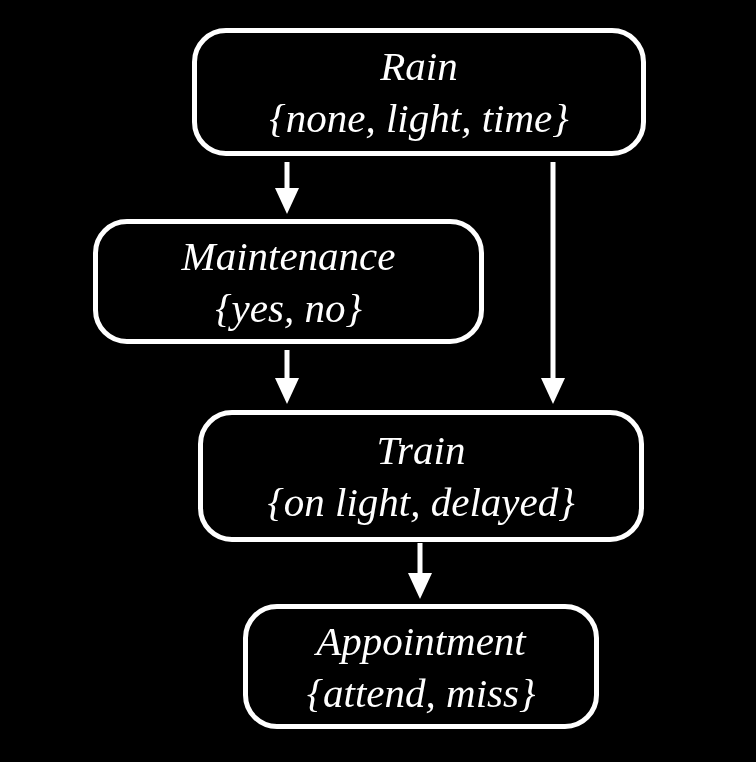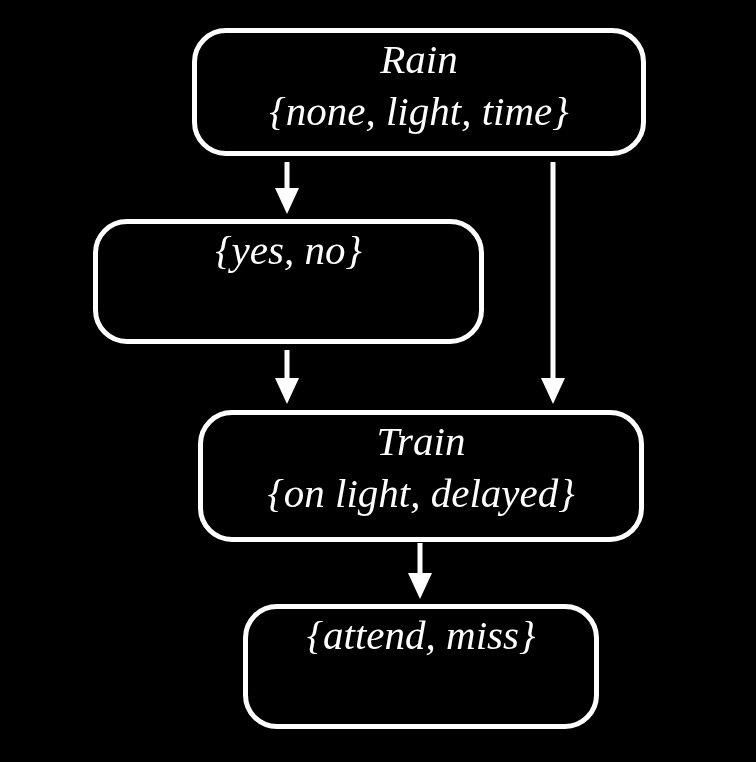--- a/index.html
+++ b/index.html
@@ -36,20 +36,21 @@
     border-radius: 34px;
     background: #000000;
     color: #ffffff;
     font-style: italic;
     font-size: 41px;
     line-height: 52px;
     text-align: center;
     display: flex;
     flex-direction: column;
     align-items: center;
+    justify-content: center;
   }
   #node-rain        { left: 192px; top: 28px;  width: 454px; height: 128px; }
   #node-maintenance { left: 93px;  top: 219px; width: 391px; height: 125px; }
   #node-train       { left: 198px; top: 410px; width: 446px; height: 132px; }
   #node-appointment { left: 243px; top: 604px; width: 356px; height: 125px; }
   .node-label, .node-values {
     white-space: nowrap;
   }
 </style>
 </head>
@@ -75,25 +76,27 @@
       <polygon class="edge-head" points="408,573 432,573 420,599"></polygon>
     </g>
   </svg>
 
   <div class="node" id="node-rain">
     <div class="node-label">Rain</div>
     <div class="node-values">{none, light, time}</div>
   </div>
 
   <div class="node" id="node-maintenance">
+    <div class="node-label">Maintenance</div>
     <div class="node-values">{yes, no}</div>
   </div>
 
   <div class="node" id="node-train">
     <div class="node-label">Train</div>
     <div class="node-values">{on light, delayed}</div>
   </div>
 
   <div class="node" id="node-appointment">
+    <div class="node-label">Appointment</div>
     <div class="node-values">{attend, miss}</div>
   </div>
 
 </div>
 
 </body></html>

